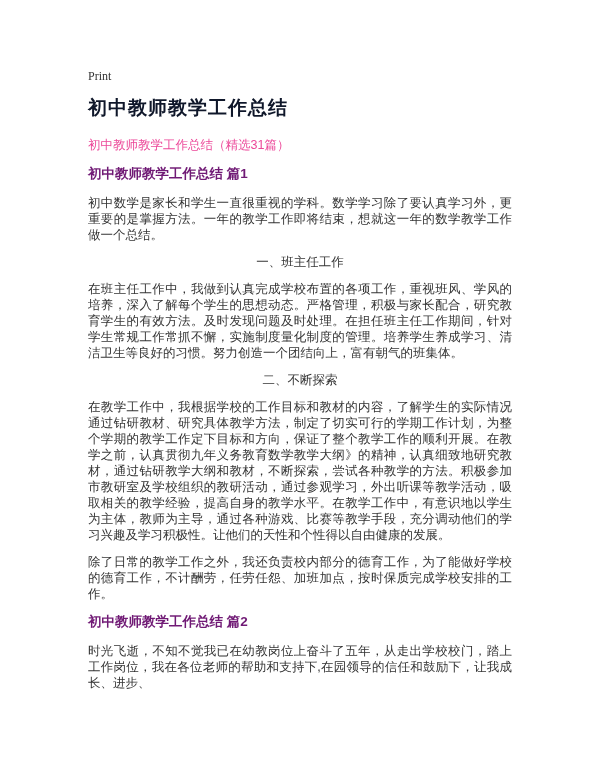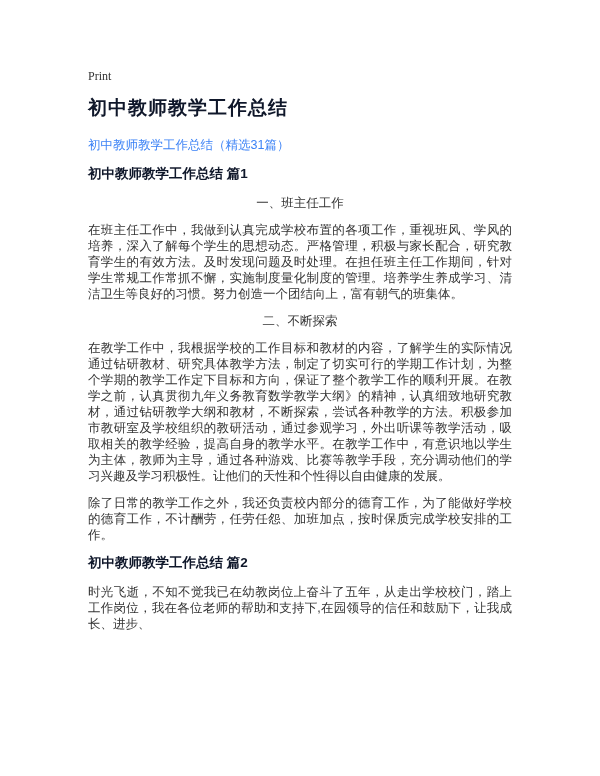--- a/index.html
+++ b/index.html
@@ -37,27 +37,27 @@
     font-weight: bold;
     text-align: left;
     color: #0f172a;
     margin: 12px 0 18px 0;
     letter-spacing: 1px;
   }
   .subtitle {
     font-size: 12.5px;
     line-height: 16px;
     margin: 0 0 12px 0;
-    color: #3b82f6;
+    color: #ec4899;
   }
   .part-heading {
     font-size: 13.5px;
     line-height: 17px;
     font-weight: bold;
-    color: #0f172a;
+    color: #701a75;
     margin: 0 0 13px 0;
   }
   .body-text {
     font-size: 12.5px;
     line-height: 16px;
     margin: 0 0 11px 0;
     text-align: justify;
     color: #333333;
   }
   .subhead {
@@ -73,20 +73,21 @@
   <div class="print-row">
     <a class="print-link">Print</a>
   </div>
 
   <h1 class="doc-title">初中教师教学工作总结</h1>
 
   <p class="subtitle">初中教师教学工作总结（精选31篇）</p>
 
   <h2 class="part-heading">初中教师教学工作总结 篇1</h2>
 
+  <p class="body-text">初中数学是家长和学生一直很重视的学科。数学学习除了要认真学习外，更重要的是掌握方法。一年的教学工作即将结束，想就这一年的数学教学工作做一个总结。</p>
 
   <p class="body-text subhead">一、班主任工作</p>
 
   <p class="body-text">在班主任工作中，我做到认真完成学校布置的各项工作，重视班风、学风的培养，深入了解每个学生的思想动态。严格管理，积极与家长配合，研究教育学生的有效方法。及时发现问题及时处理。在担任班主任工作期间，针对学生常规工作常抓不懈，实施制度量化制度的管理。培养学生养成学习、清洁卫生等良好的习惯。努力创造一个团结向上，富有朝气的班集体。</p>
 
   <p class="body-text subhead">二、不断探索</p>
 
   <p class="body-text">在教学工作中，我根据学校的工作目标和教材的内容，了解学生的实际情况通过钻研教材、研究具体教学方法，制定了切实可行的学期工作计划，为整个学期的教学工作定下目标和方向，保证了整个教学工作的顺利开展。在教学之前，认真贯彻九年义务教育数学教学大纲》的精神，认真细致地研究教材，通过钻研教学大纲和教材，不断探索，尝试各种教学的方法。积极参加市教研室及学校组织的教研活动，通过参观学习，外出听课等教学活动，吸取相关的教学经验，提高自身的教学水平。在教学工作中，有意识地以学生为主体，教师为主导，通过各种游戏、比赛等教学手段，充分调动他们的学习兴趣及学习积极性。让他们的天性和个性得以自由健康的发展。</p>
 
 

